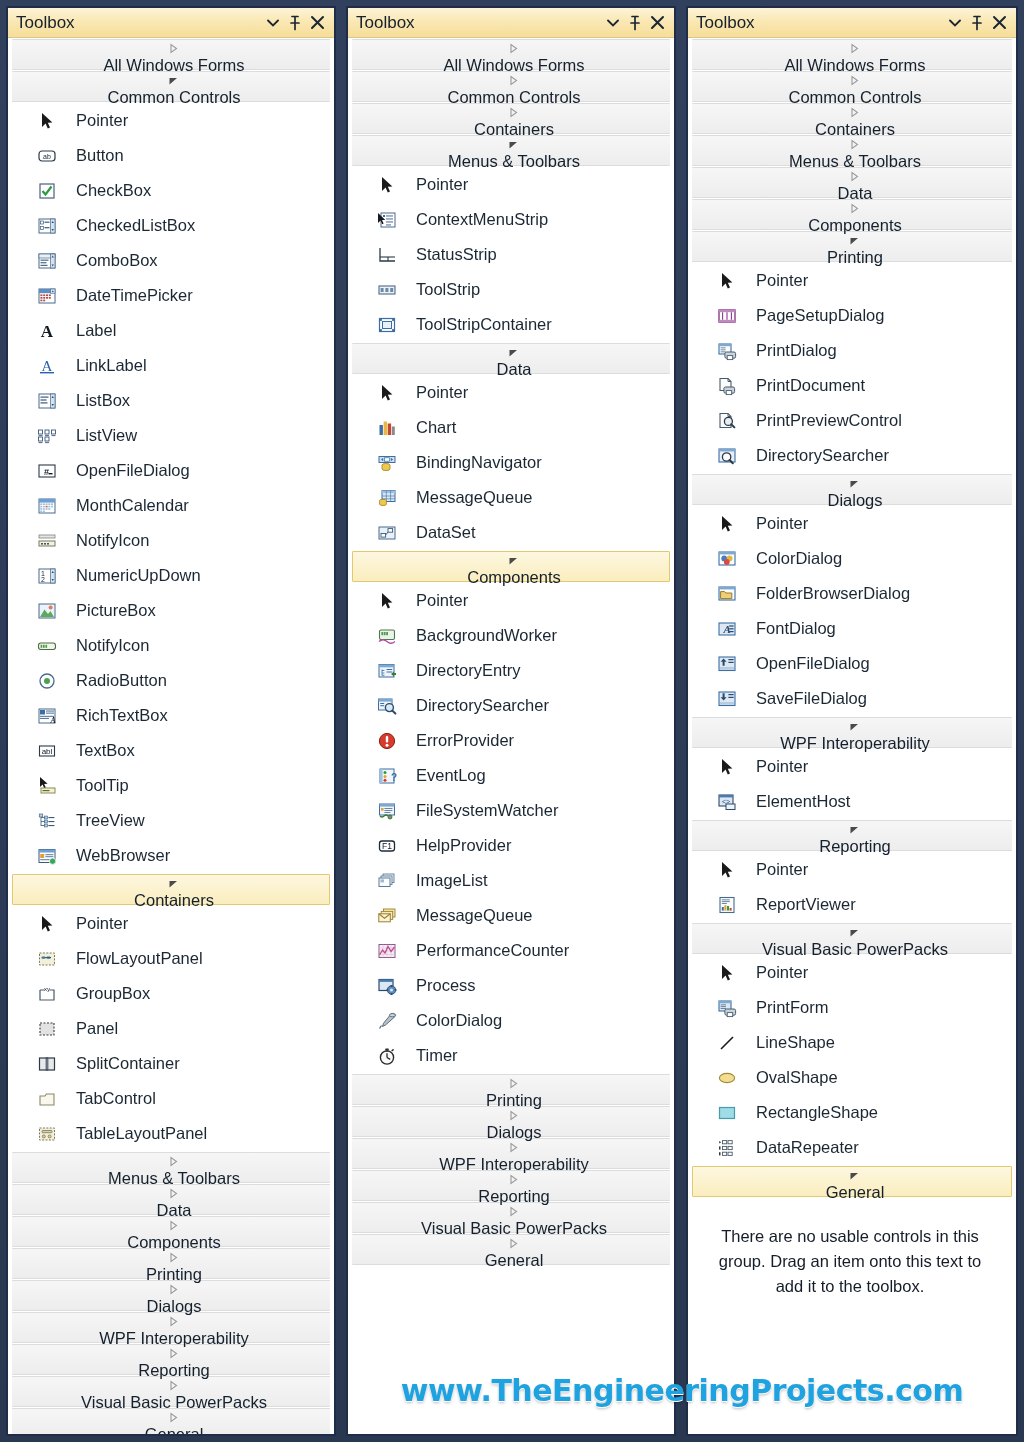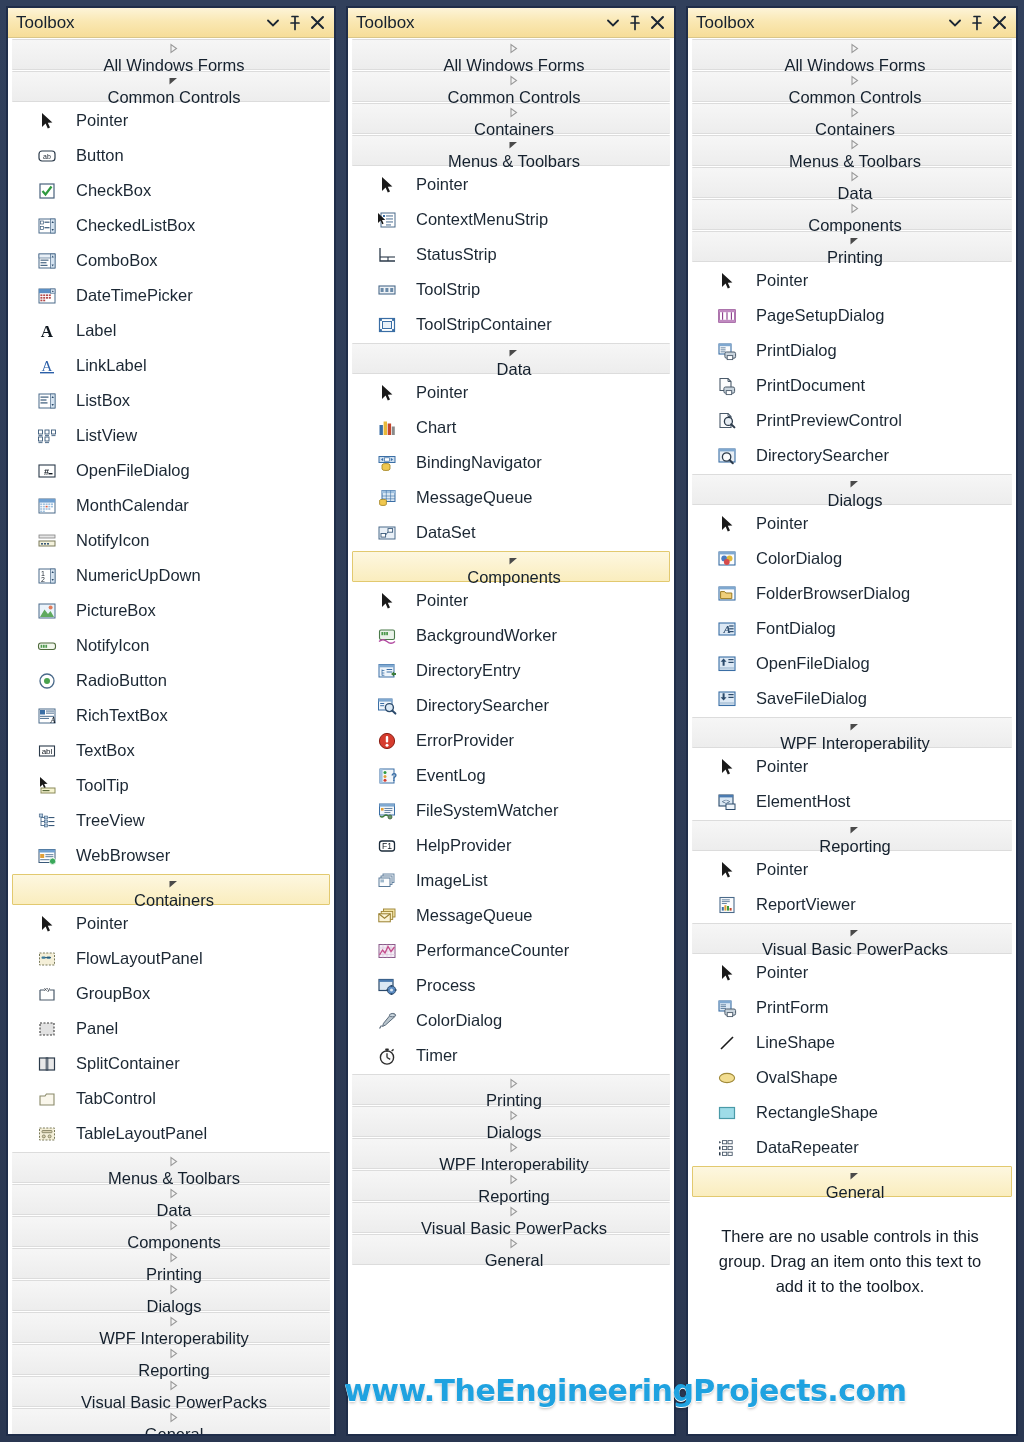--- a/index.html
+++ b/index.html
@@ -103,20 +103,21 @@
     text-align:center;
     font-size:16.5px;
     line-height:25px;
     color:#141d28;
   }
 
   
   .watermark{
     position:absolute;
     left:344px;top:1368px;width:676px;height:46px;
+    text-align:center;
     font-family:"DejaVu Sans", sans-serif;
     font-weight:bold;
     font-size:30px;
     letter-spacing:-0.5px;
     color:#1fa2e0;
     text-shadow:0 1px 0 #ffffff, 0 2px 3px rgba(0,0,0,.25);
     line-height:46px;
     pointer-events:none;
   }
 </style>

